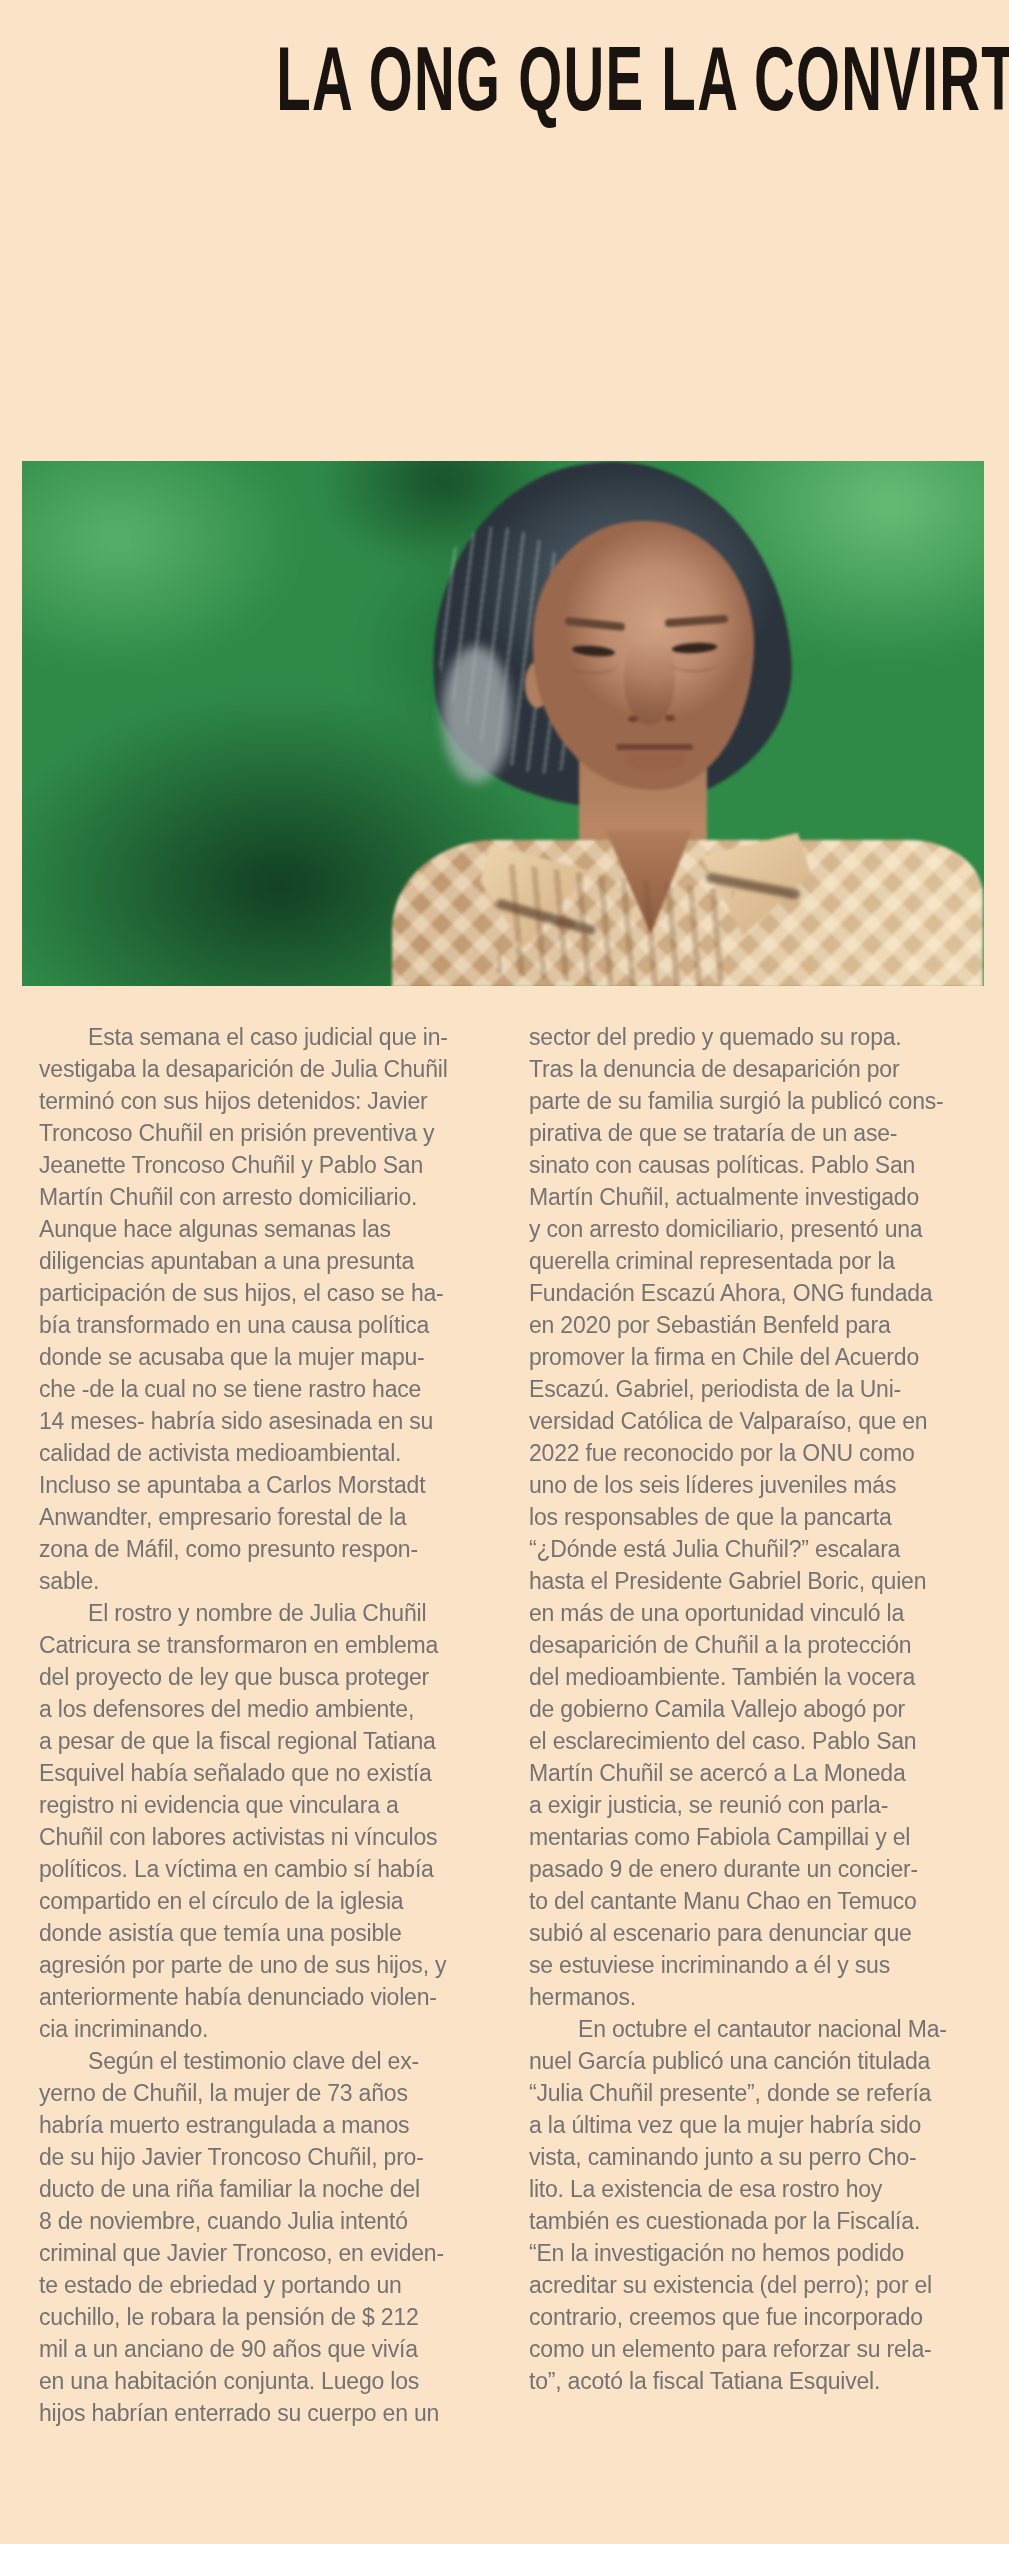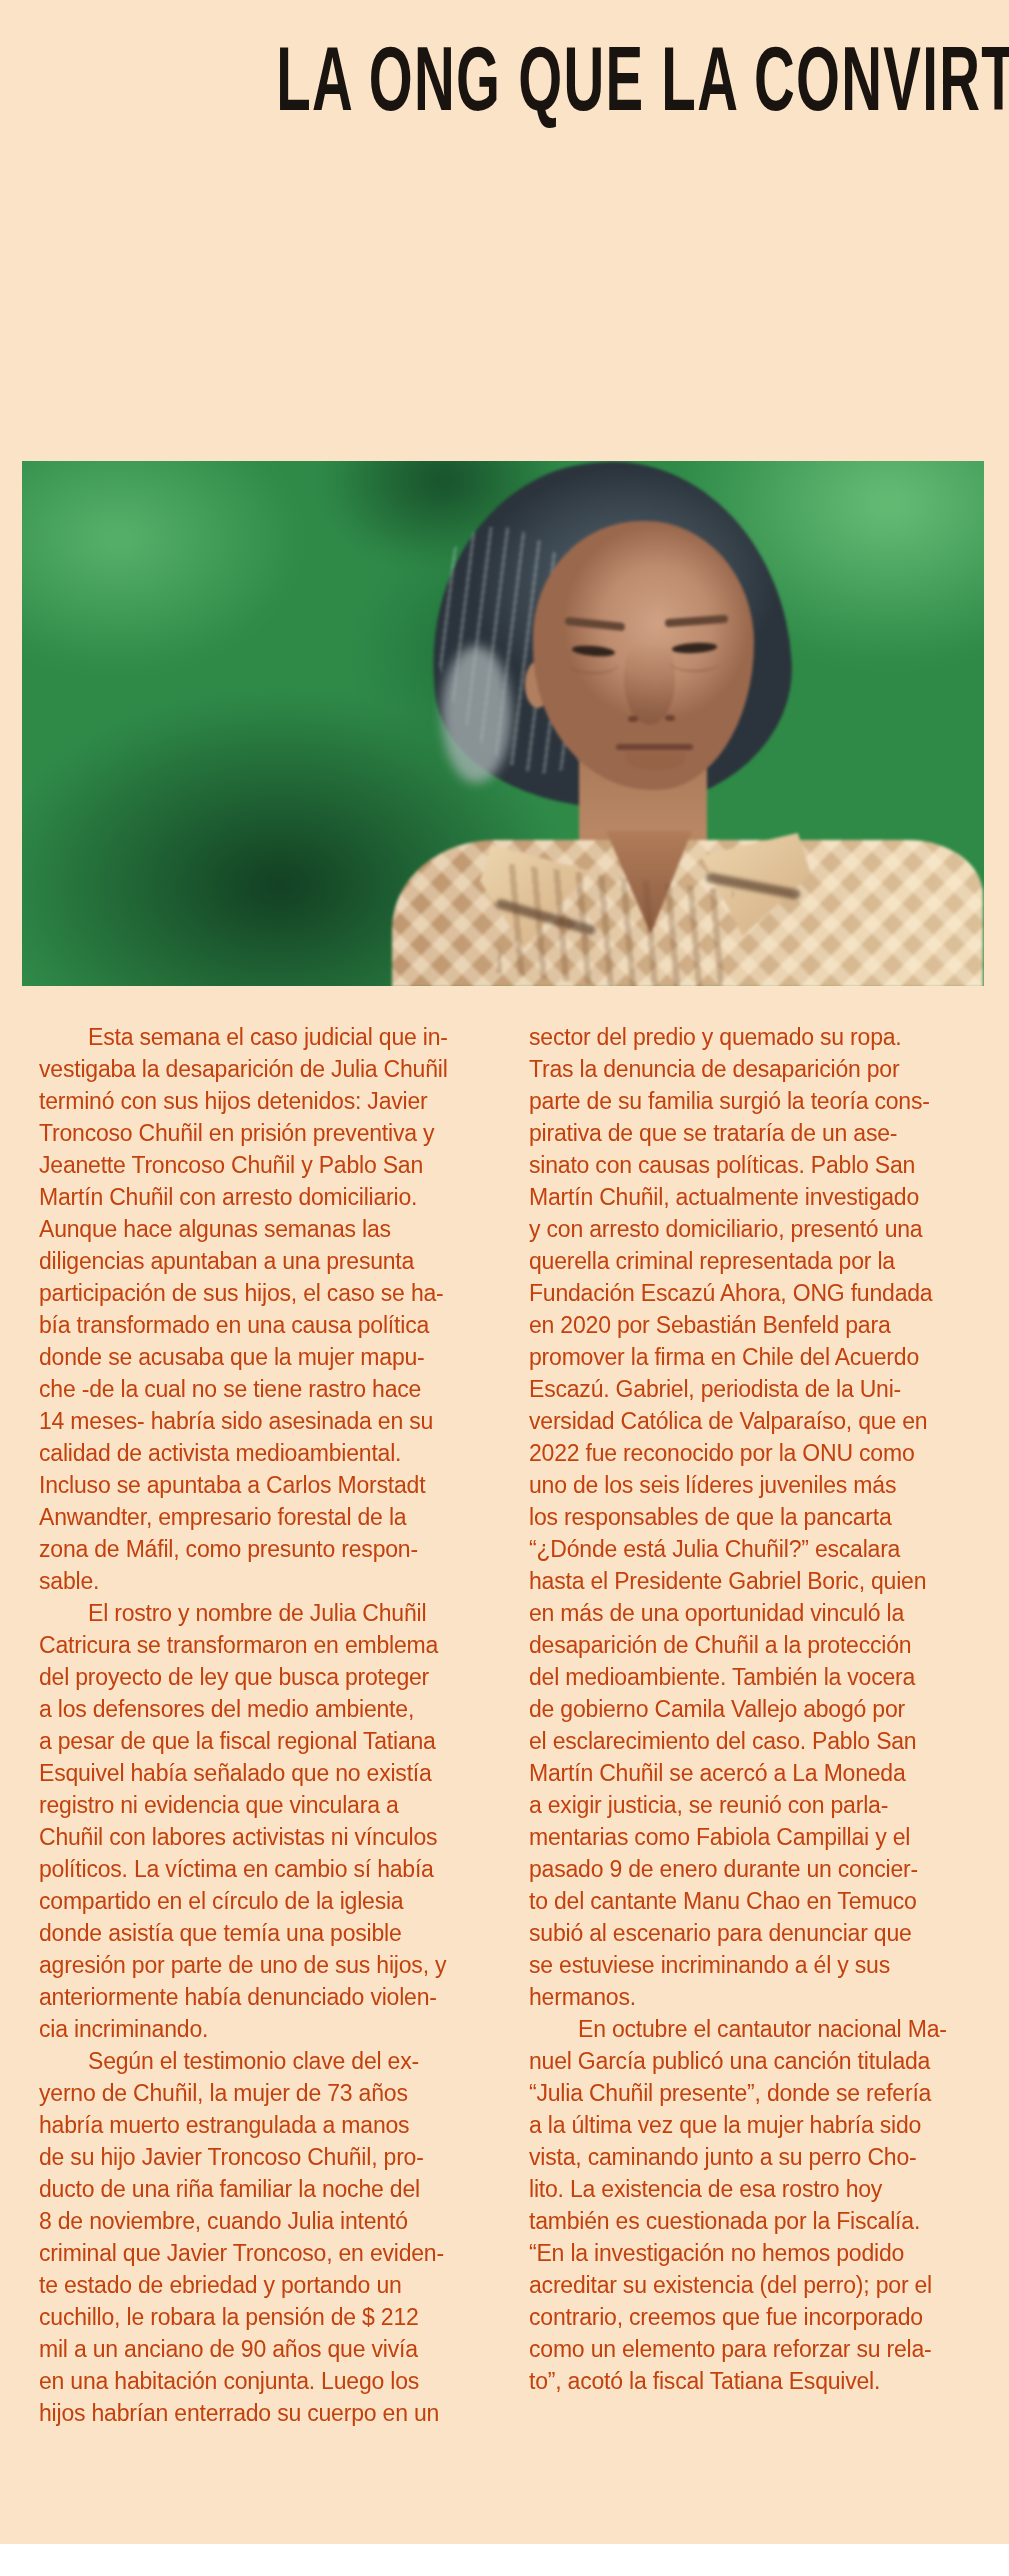--- a/index.html
+++ b/index.html
@@ -107,21 +107,21 @@
   .collar-shadow{position:absolute;height:10.3px;background:rgba(56,32,18,.55);border-radius:5.5px;filter:blur(1.4px);}
   .collar-shadow.l{left:472px;top:451px;width:103px;transform:rotate(16deg);}
   .collar-shadow.r{left:683px;top:420px;width:96px;transform:rotate(11deg);}
   .pleats{
     position:absolute;left:480px;top:416px;width:226px;height:110px;
     background:repeating-linear-gradient(78deg, rgba(116,78,48,.30) 0 6.2px, rgba(0,0,0,0) 6.2px 22px);
     transform:rotate(7deg);opacity:.9;
   }
   
   .col{
-    position:absolute;top:1021px;color:#c2410c;
+    position:absolute;top:1021px;color:#737373;
     font-size:23px;line-height:32px;letter-spacing:-0.2px;
   }
   .col-left{left:39px;width:468px;}
   .col-right{left:529px;width:458px;}
   .tl{white-space:nowrap;}
   .tl.ind{padding-left:49px;}
   
   .bottom-bar{position:absolute;left:0;top:2544px;width:100%;height:32px;background:#ffffff;}
 </style>
 </head>
@@ -210,21 +210,21 @@
       <div class="tl">te estado de ebriedad y portando un</div>
       <div class="tl">cuchillo, le robara la pensión de $ 212</div>
       <div class="tl">mil a un anciano de 90 años que vivía</div>
       <div class="tl">en una habitación conjunta. Luego los</div>
       <div class="tl">hijos habrían enterrado su cuerpo en un</div>
     </div>
 
   <div class="col col-right">
       <div class="tl">sector del predio y quemado su ropa.</div>
       <div class="tl">Tras la denuncia de desaparición por</div>
-      <div class="tl">parte de su familia surgió la teoría cons-</div>
+      <div class="tl">parte de su familia surgió la publicó cons-</div>
       <div class="tl">pirativa de que se trataría de un ase-</div>
       <div class="tl">sinato con causas políticas. Pablo San</div>
       <div class="tl">Martín Chuñil, actualmente investigado</div>
       <div class="tl">y con arresto domiciliario, presentó una</div>
       <div class="tl">querella criminal representada por la</div>
       <div class="tl">Fundación Escazú Ahora, ONG fundada</div>
       <div class="tl">en 2020 por Sebastián Benfeld para</div>
       <div class="tl">promover la firma en Chile del Acuerdo</div>
       <div class="tl">Escazú. Gabriel, periodista de la Uni-</div>
       <div class="tl">versidad Católica de Valparaíso, que en</div>

